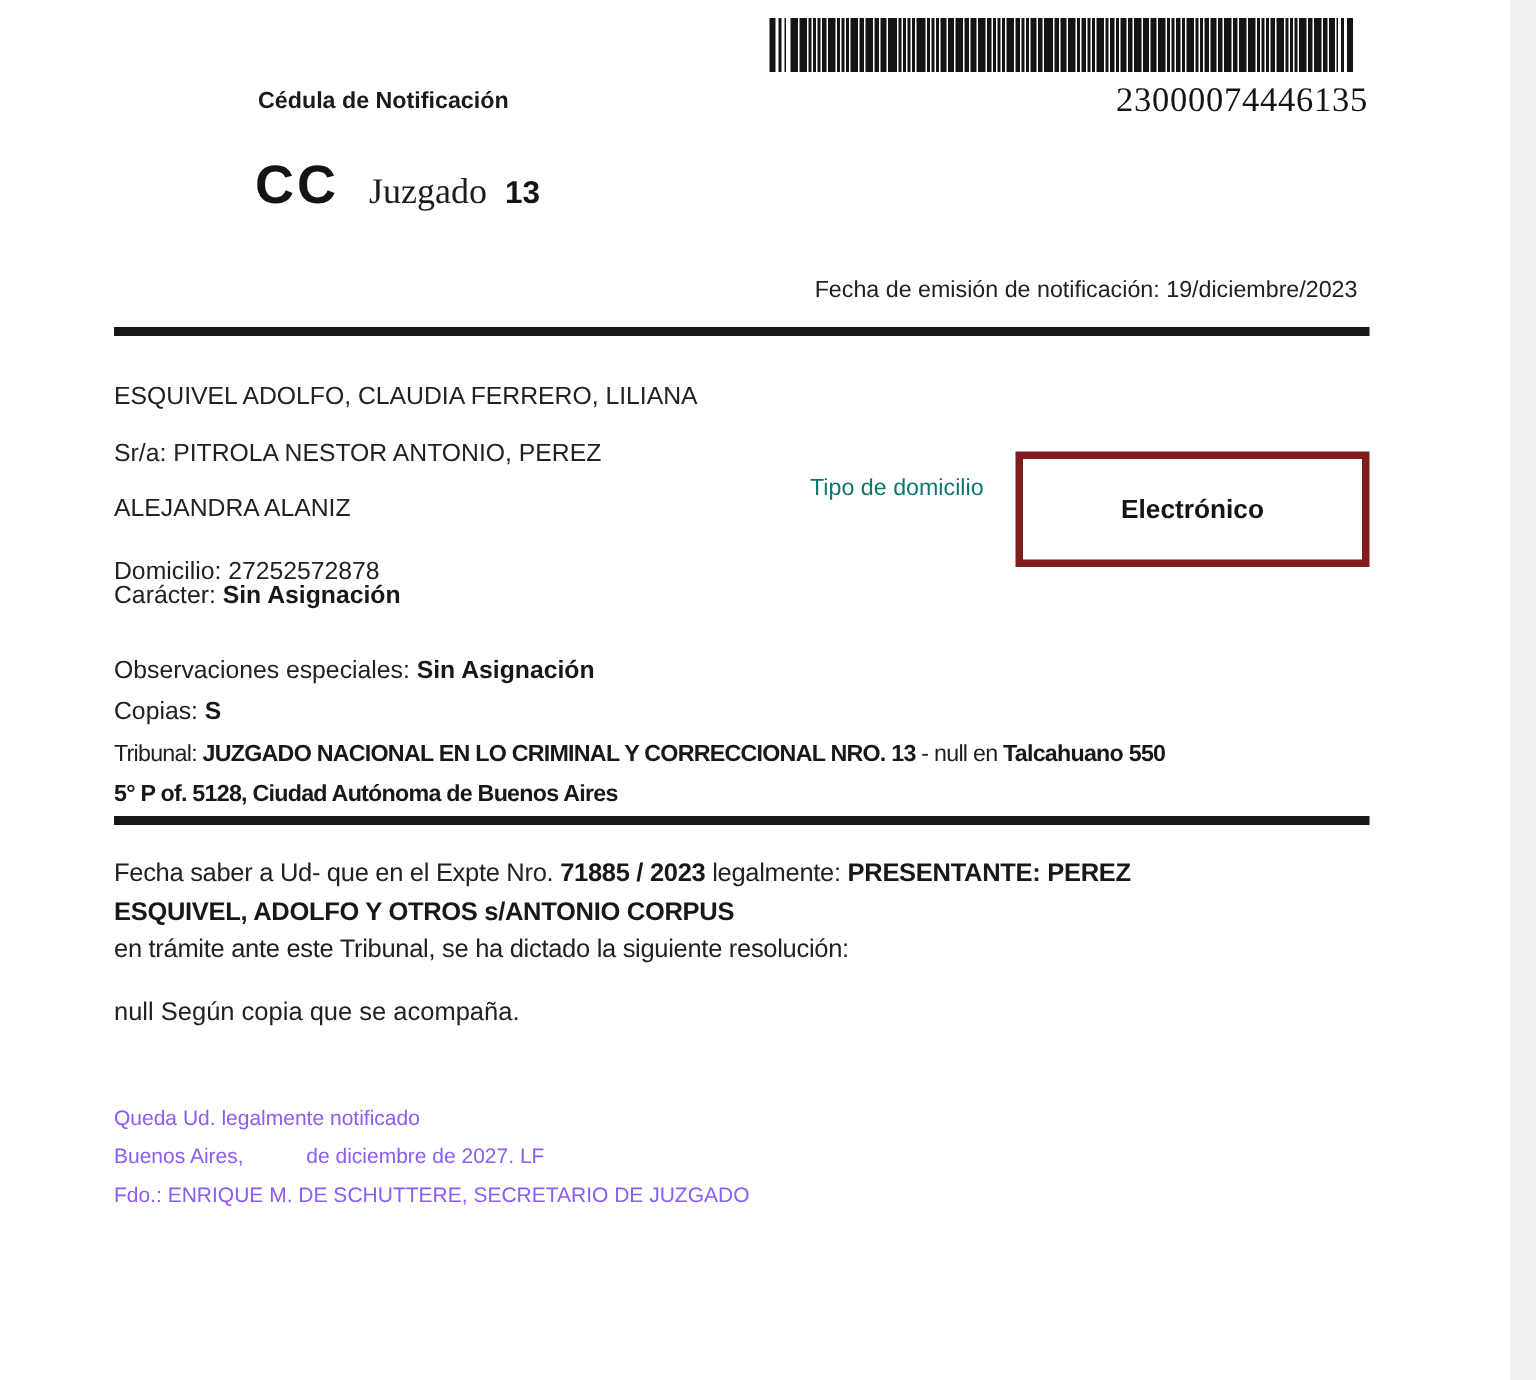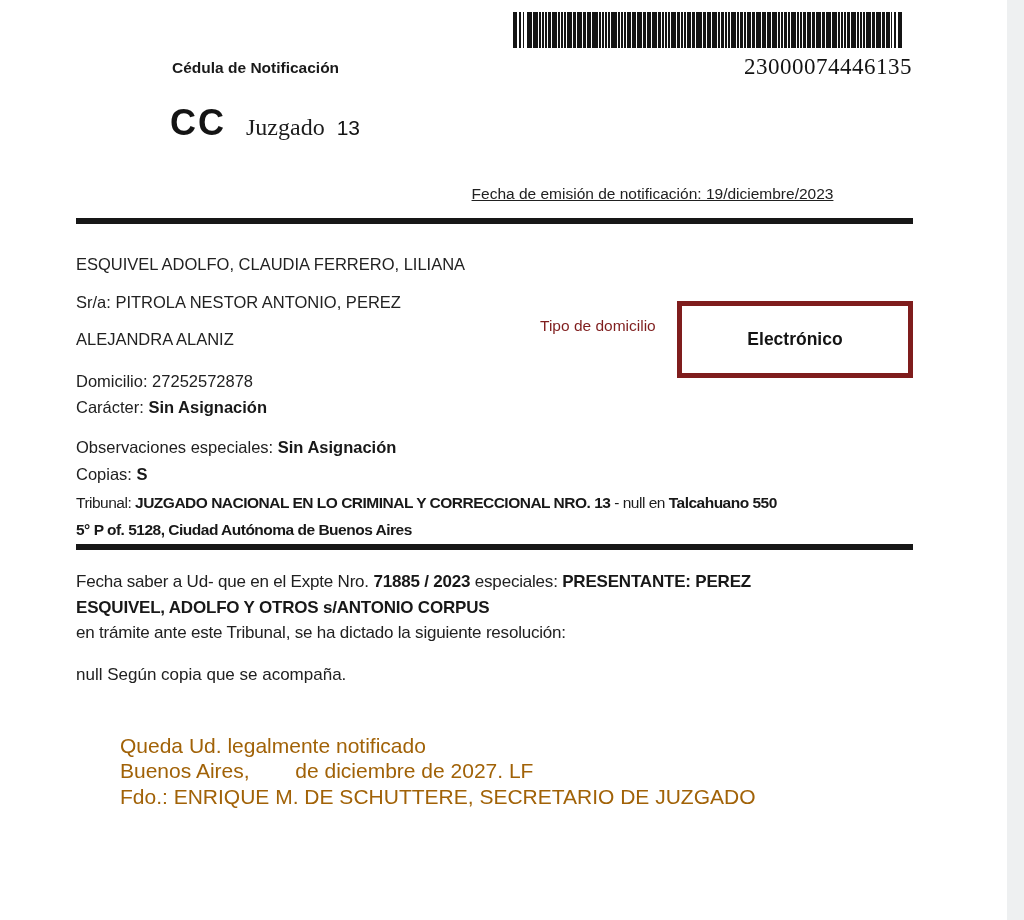--- a/index.html
+++ b/index.html
@@ -25,42 +25,42 @@
   .barcode span{background:#141414;height:100%;flex:0 0 auto;}
   .barcode-number{
     left:613px;top:54px;width:299px;text-align:right;
     font-family:"Liberation Serif", serif;font-size:23px;letter-spacing:.5px;color:#141414;
   }
   .cc-row{left:170px;top:102px;display:flex;align-items:baseline;white-space:pre;}
   .cc-code{font-size:36px;font-weight:bold;letter-spacing:2px;color:#141414;}
   .cc-gap{display:inline-block;width:20px;}
   .court-label{font-family:"Liberation Serif", serif;font-size:24px;color:#1c1c1c;}
   .court-gap{display:inline-block;width:12px;}
-  .court-number{font-size:21px;font-weight:normal;color:#141414;}
-  .issue-date{left:400px;top:185px;width:505px;text-align:center;font-size:15.5px;color:#212121;text-decoration:underline;}
+  .court-number{font-size:21px;font-weight:bold;color:#141414;}
+  .issue-date{left:400px;top:185px;width:505px;text-align:right;font-size:15.5px;color:#212121;}
   .rule{left:76px;width:837px;height:6px;background:#171717;}
   .rule-1{top:218px;}
   .rule-2{top:544px;}
   .addressee{left:76px;top:246px;width:480px;font-size:16.5px;line-height:37.5px;color:#222;}
-  .tipo-label{left:540px;top:317px;font-size:15.5px;color:#7f1d1d;}
+  .tipo-label{left:540px;top:317px;font-size:15.5px;color:#0f766e;}
   .tipo-box{
     left:677px;top:301px;width:236px;height:77px;box-sizing:border-box;
     border:5px solid #7f1d1d;display:flex;align-items:center;justify-content:center;
   }
   .tipo-value{font-size:17.5px;font-weight:bold;color:#141414;}
   .line16{font-size:16.5px;color:#212121;}
   .domicilio{left:76px;top:372px;}
-  .caracter{left:76px;top:398px;}
+  .caracter{left:76px;top:388px;}
   .observaciones{left:76px;top:438px;}
   .copias{left:76px;top:465px;}
   .bold{font-weight:bold;color:#181818;}
   .tribunal{left:76px;top:489px;width:850px;font-size:15.5px;line-height:27px;letter-spacing:-0.5px;color:#1d1d1d;}
   .body-block{left:76px;top:569px;width:850px;font-size:17px;line-height:25.5px;letter-spacing:-0.2px;color:#212121;}
   .null-line{left:76px;top:665px;font-size:17px;color:#212121;}
-  .footer-block{left:76px;top:733px;width:850px;font-size:21px;line-height:25.3px;color:#a16207;margin-left:44px;}
+  .footer-block{left:76px;top:733px;width:850px;font-size:14px;line-height:25.3px;color:#8b5cf6;}
   .day-gap{display:inline-block;width:34px;}
 </style>
 </head>
 <body>
 
 <div class="canvas">
 
   <div class="edge-strip"></div>
 
   <div class="abs doc-type">Cédula de Notificación</div>
@@ -206,21 +206,21 @@
       <span>Tribunal:</span>
       <span class="bold">JUZGADO NACIONAL EN LO CRIMINAL Y CORRECCIONAL NRO. 13</span><span> - null en </span><span class="bold">Talcahuano 550</span>
     </div>
     <div class="bold">5° P of. 5128, Ciudad Autónoma de Buenos Aires</div>
   </div>
 
   <div class="abs rule rule-2"></div>
 
   <div class="abs body-block">
     <div>
-      <span>Fecha saber a Ud- que en el Expte Nro. </span><span class="bold">71885 / 2023</span><span> especiales: </span><span class="bold">PRESENTANTE: PEREZ</span>
+      <span>Fecha saber a Ud- que en el Expte Nro. </span><span class="bold">71885 / 2023</span><span> legalmente: </span><span class="bold">PRESENTANTE: PEREZ</span>
     </div>
     <div class="bold">ESQUIVEL, ADOLFO Y OTROS s/ANTONIO CORPUS</div>
     <div>en trámite ante este Tribunal, se ha dictado la siguiente resolución:</div>
   </div>
 
   <div class="abs null-line">null Según copia que se acompaña.</div>
 
   <div class="abs footer-block">
     <div>Queda Ud. legalmente notificado</div>
     <div>

